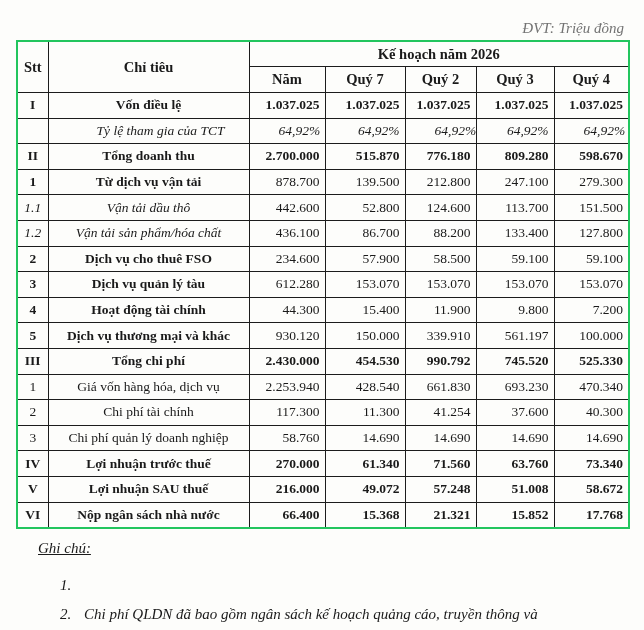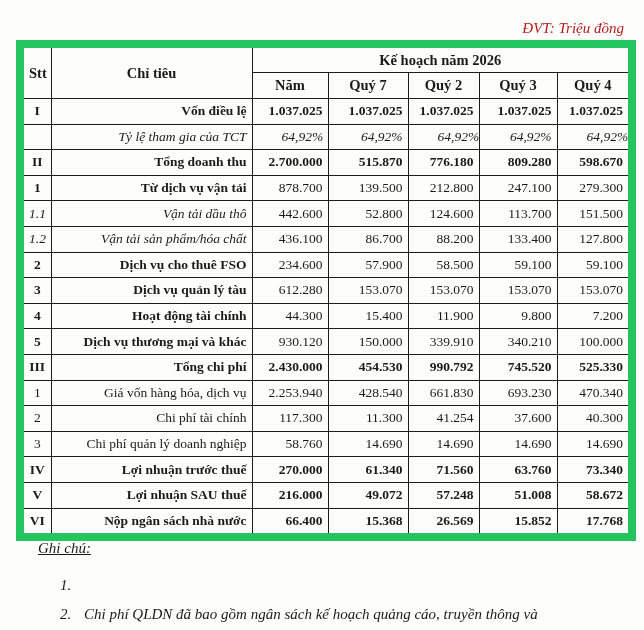--- a/index.html
+++ b/index.html
@@ -15,48 +15,48 @@
     font-family: "Liberation Serif", "DejaVu Serif", serif;
     color: #1a1a1a;
     overflow: hidden;
   }
   .unit-note {
     position: absolute;
     top: 20px;
     right: 20px;
     font-style: italic;
     font-size: 15px;
-    color: #b91c1c;
+    color: #737373;
   }
   table.main {
     position: absolute;
     left: 16px;
     top: 40px;
     border-collapse: collapse;
     table-layout: fixed;
     width: 612px;
     font-size: 13.5px;
   }
   table.main th, table.main td {
     border: 1px solid #1c1c1c;
     padding: 0 5px;
     overflow: hidden;
     white-space: nowrap;
   }
-  table.main { border: 8px solid #22c55e; }
+  table.main { border: 2px solid #22c55e; }
   table.main thead th {
     font-weight: bold;
     text-align: center;
     font-size: 14.5px;
   }
   tr.hdr-group th { height: 24px; }
   tr.hdr-cols th { height: 25px; }
   tbody td { height: 24.6px; }
   td.stt { text-align: center; }
-  td.lbl { text-align: right; padding-left: 7px; }
+  td.lbl { text-align: center; padding-left: 7px; }
   td.val { text-align: right; padding-right: 7px; }
   tr.bold td { font-weight: bold; }
   tr.bold-label td.stt, tr.bold-label td.lbl { font-weight: bold; }
   tr.italic td { font-style: italic; padding-left: 29px; }
   tr.italic-label td.stt, tr.italic-label td.lbl { font-style: italic; }
   .notes {
     position: absolute;
     left: 38px;
     top: 540px;
     width: 560px;
@@ -192,21 +192,21 @@
           <td class="val">11.900</td>
           <td class="val">9.800</td>
           <td class="val">7.200</td>
         </tr>
         <tr class="bold-label">
           <td class="stt">5</td>
           <td class="lbl">Dịch vụ thương mại và khác</td>
           <td class="val">930.120</td>
           <td class="val">150.000</td>
           <td class="val">339.910</td>
-          <td class="val">340.210</td>
+          <td class="val">561.197</td>
           <td class="val">100.000</td>
         </tr>
         <tr class="bold">
           <td class="stt">III</td>
           <td class="lbl">Tổng chi phí</td>
           <td class="val">2.430.000</td>
           <td class="val">454.530</td>
           <td class="val">990.792</td>
           <td class="val">745.520</td>
           <td class="val">525.330</td>
@@ -254,21 +254,21 @@
           <td class="val">49.072</td>
           <td class="val">57.248</td>
           <td class="val">51.008</td>
           <td class="val">58.672</td>
         </tr>
         <tr class="bold">
           <td class="stt">VI</td>
           <td class="lbl">Nộp ngân sách nhà nước</td>
           <td class="val">66.400</td>
           <td class="val">15.368</td>
-          <td class="val">26.569</td>
+          <td class="val">21.321</td>
           <td class="val">15.852</td>
           <td class="val">17.768</td>
         </tr>
       </tbody>
   </table>
 
   <div class="notes">
     <div class="notes-title">Ghi chú:</div>
     <ol>
         <li>

